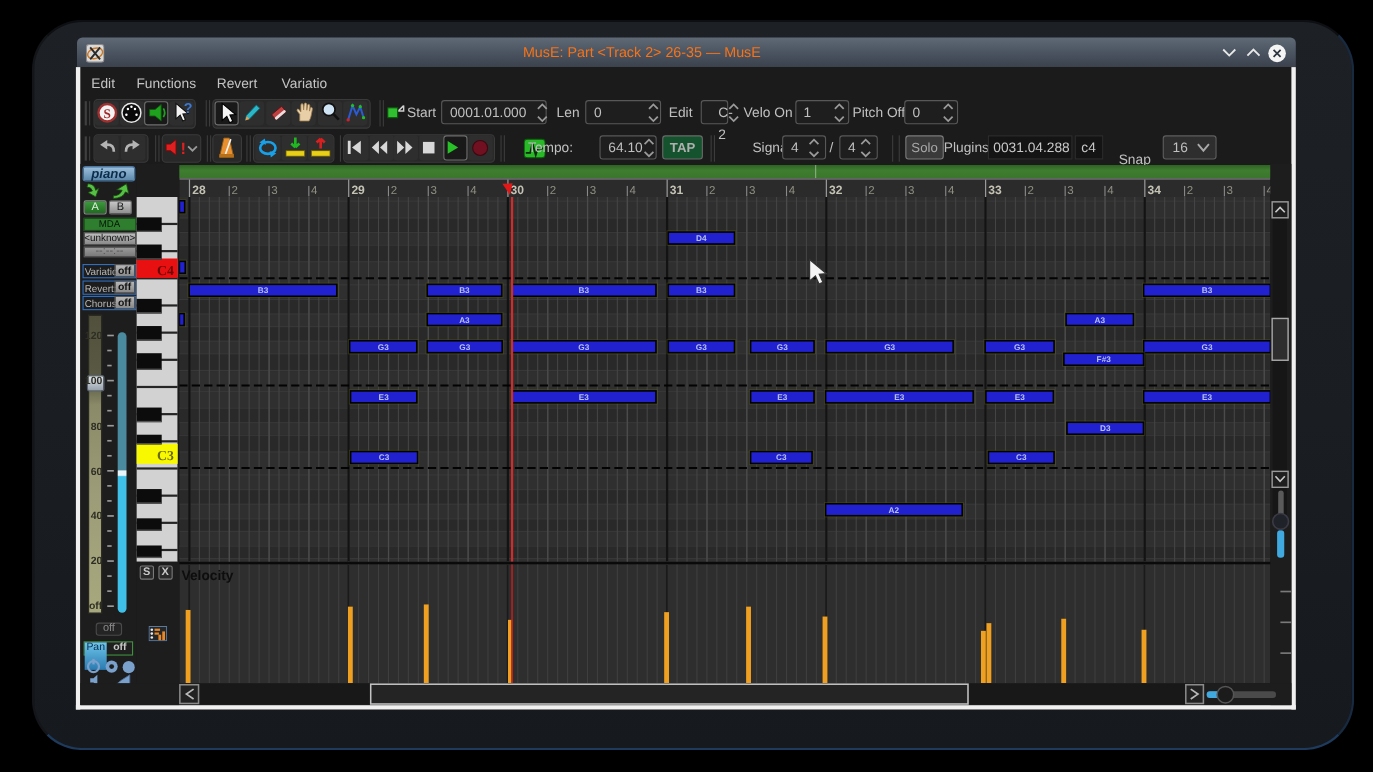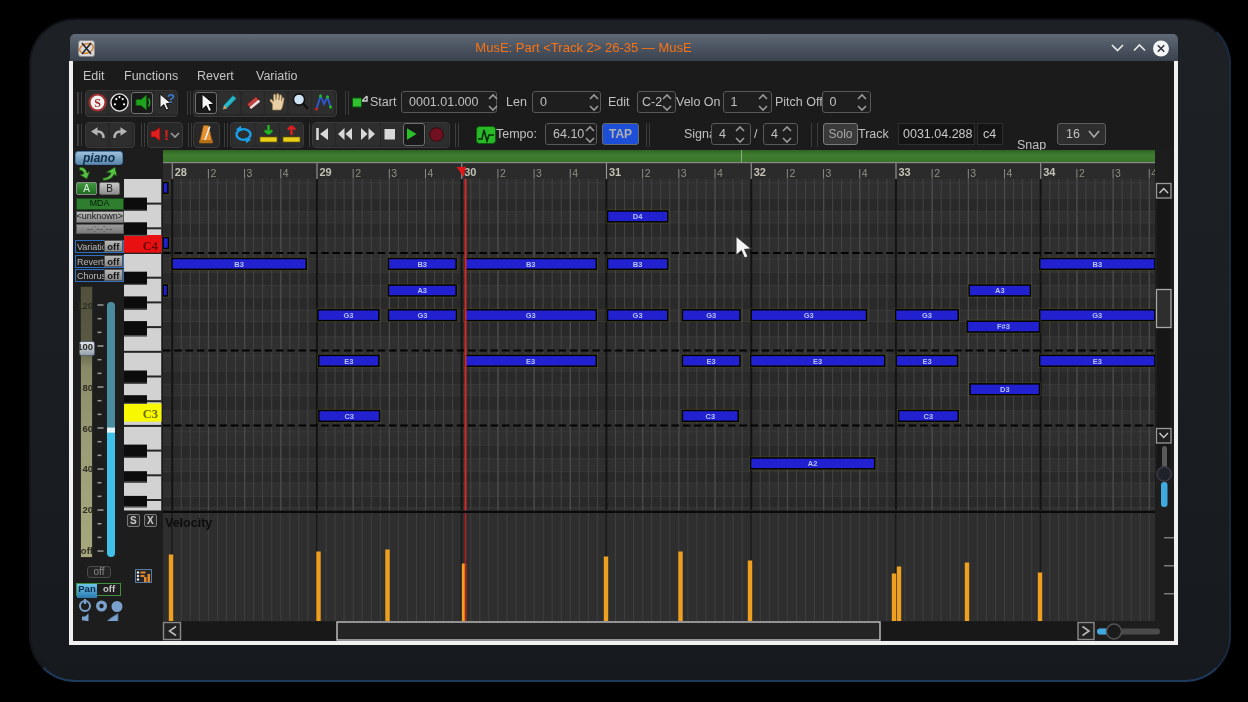--- a/index.html
+++ b/index.html
@@ -113,21 +113,21 @@
 <div class="sep" style="left:348px;top:91px;height:24px"></div>
 <svg class="abs" style="left:352px;top:95px" width="16" height="16" viewBox="0 0 16 16">
     <rect x="0.5" y="3" width="9" height="9" fill="#30c030" stroke="#0a570a"></rect>
     <path d="M10,6 L15,6 L15,1 M15,1 L10.5,5.5" stroke="#cfcfcf" stroke-width="1.4" fill="none"></path>
   </svg>
 <div class="lbl" style="left:370px;top:95px">Start</div>
 <div class="spin" style="left:401px;top:91px;width:96px">0001.01.000</div>
 <div class="lbl" style="left:506px;top:95px">Len</div>
 <div class="spin" style="left:532px;top:91px;width:69px">0</div>
 <div class="lbl" style="left:608px;top:95px">Edit</div>
-<div class="spin" style="left:637px;top:91px;width:39px;padding-left:4px">C-2</div>
+<div class="spin" style="left:637px;top:91px;width:25px;padding-left:15px">C-2</div>
 <div class="lbl" style="left:676px;top:95px">Velo On</div>
 <div class="spin" style="left:722.5px;top:91px;width:49px">1</div>
 <div class="lbl" style="left:775px;top:95px">Pitch Off</div>
 <div class="spin" style="left:821.5px;top:91px;width:49px">0</div>
 <svg class="abs" style="left:480px;top:92px" width="400" height="21" viewBox="0 0 400 21">
     <path d="M9,7.0 L13,3.0 L17,7.0" fill="none" stroke="#9a9a9a" stroke-width="1.6"></path>
     <path d="M9,14.0 L13,18.0 L17,14.0" fill="none" stroke="#9a9a9a" stroke-width="1.6"></path>
     <path d="M110,7.0 L114,3.0 L118,7.0" fill="none" stroke="#9a9a9a" stroke-width="1.6"></path>
     <path d="M110,14.0 L114,18.0 L118,14.0" fill="none" stroke="#9a9a9a" stroke-width="1.6"></path>
     <path d="M183,7.0 L187,3.0 L191,7.0" fill="none" stroke="#9a9a9a" stroke-width="1.6"></path>
@@ -203,45 +203,45 @@
     <rect x="71.5" y="4" width="10.5" height="10.5" fill="#d8d8d8"></rect>
     <path d="M94,3.2 L103.5,9 L94,14.8 Z" fill="#28c228"></path>
     <circle cx="123.5" cy="9.5" r="6.8" fill="#701020" stroke="#3a0a10"></circle>
   </svg>
 <div class="sep" style="left:455px;top:123px;height:24px"></div>
 <div class="sep" style="left:458px;top:123px;height:24px"></div>
 <svg class="abs" style="left:476px;top:126px" width="20" height="18" viewBox="0 0 20 18">
     <rect x="0.5" y="0.5" width="19" height="17" rx="3" fill="#28b828" stroke="#0c5c0c"></rect>
     <path d="M2,13 L6,13 L8,4 L11,15 L13,9 L18,9" fill="none" stroke="#062a06" stroke-width="1.6"></path>
   </svg>
-<div class="lbl" style="left:496px;top:127px">Tempo:</div>
+<div class="lbl" style="left:480px;top:127px">Tempo:</div>
 <div class="spin" style="left:545px;top:123px;width:52px">64.10</div>
 <svg class="abs" style="left:578px;top:124px" width="24" height="21" viewBox="0 0 24 21">
     <path d="M8,7.0 L12,3.0 L16,7.0" fill="none" stroke="#9a9a9a" stroke-width="1.6"></path>
     <path d="M8,14.0 L12,18.0 L16,14.0" fill="none" stroke="#9a9a9a" stroke-width="1.6"></path>
   </svg>
-<div class="btnbox" style="left:602px;top:123px;width:37px;height:22px;background:#1d4ed8;border-color:#6a6a6a;color:#b0b0b0;font-size:12px;font-weight:bold;text-align:center;line-height:20px">TAP</div>
+<div class="btnbox" style="left:602px;top:123px;width:37px;height:22px;background:#14532d;border-color:#6a6a6a;color:#b0b0b0;font-size:12px;font-weight:bold;text-align:center;line-height:20px">TAP</div>
 <div class="sep" style="left:646px;top:123px;height:24px"></div>
 <div class="sep" style="left:649px;top:123px;height:24px"></div>
 <div class="lbl" style="left:684px;top:127px">Signature:</div>
 <div class="spin" style="left:711px;top:123px;width:40px">4</div>
 <svg class="abs" style="left:728px;top:124px" width="24" height="21" viewBox="0 0 24 21">
     <path d="M8,7.0 L12,3.0 L16,7.0" fill="none" stroke="#9a9a9a" stroke-width="1.6"></path>
     <path d="M8,14.0 L12,18.0 L16,14.0" fill="none" stroke="#9a9a9a" stroke-width="1.6"></path>
   </svg>
 <div class="lbl" style="left:754px;top:127px">/</div>
 <div class="spin" style="left:763px;top:123px;width:35px">4</div>
 <svg class="abs" style="left:775px;top:124px" width="24" height="21" viewBox="0 0 24 21">
     <path d="M8,7.0 L12,3.0 L16,7.0" fill="none" stroke="#9a9a9a" stroke-width="1.6"></path>
     <path d="M8,14.0 L12,18.0 L16,14.0" fill="none" stroke="#9a9a9a" stroke-width="1.6"></path>
   </svg>
 <div class="sep" style="left:811px;top:123px;height:24px"></div>
 <div class="sep" style="left:817px;top:123px;height:24px"></div>
 <div class="btnbox" style="left:823px;top:123px;width:35px;height:22px;background:#3a3a3a;border-color:#7a7a7a;color:#a8a8a8;font-size:12px;text-align:center;line-height:20px">Solo</div>
-<div class="lbl" style="left:858px;top:127px">Track</div>
+<div class="lbl" style="left:858px;top:127px">Plugins</div>
 <div class="abs" style="left:898px;top:123px;width:77px;height:22px;background:#141414;border:1px solid #2e2e2e;color:#c8c8c8;font-size:12.5px;line-height:20px;padding-left:4px">0031.04.288</div>
 <div class="abs" style="left:977px;top:123px;width:26px;height:22px;background:#141414;border:1px solid #2e2e2e;color:#c8c8c8;font-size:12.5px;line-height:20px;padding-left:5px">c4</div>
 <div class="lbl" style="left:1017px;top:138px">Snap</div>
 <div class="btnbox" style="left:1057px;top:123px;width:49px;height:22px;border-color:#5e5e5e;background:#2e2e2e;color:#c0c0c0;font-size:12.5px;line-height:20px;padding-left:8px">16</div>
 <svg class="abs" style="left:1085px;top:128px" width="18" height="12" viewBox="0 0 18 12">
     <path d="M4,3 L9,9 L14,3" fill="none" stroke="#a8a8a8" stroke-width="1.7"></path>
   </svg>
 <div class="abs" style="left:73px;top:149px;width:51px;height:492px;background:#1d1d1d"></div>
 <div class="abs" style="left:75px;top:150.5px;width:48px;height:14px;border:1.5px solid #4a7aa8;border-radius:3px;background:linear-gradient(180deg,#9cc0dc,#5c88aa);color:#0c2c4c;font-size:12px;font-weight:bold;font-style:italic;text-align:center;line-height:12px">piano</div>
 <svg class="abs" style="left:76px;top:165px" width="46" height="16" viewBox="0 0 46 16">
@@ -288,21 +288,21 @@
     <rect x="23.5" y="195.96000000000004" width="4" height="1.5" fill="#9a9a9a"></rect>
     <rect x="23.5" y="209.63" width="4" height="1.5" fill="#9a9a9a"></rect>
     <rect x="23.5" y="223.3" width="6" height="1.5" fill="#9a9a9a"></rect>
     <rect x="23.5" y="236.97000000000003" width="4" height="1.5" fill="#9a9a9a"></rect>
     <rect x="23.5" y="250.64" width="4" height="1.5" fill="#9a9a9a"></rect>
     <rect x="23.5" y="264.30999999999995" width="6" height="1.5" fill="#9a9a9a"></rect>
   </svg>
 <div class="abs" style="left:107px;top:302px;width:7.5px;height:255px;border-radius:4px;background:linear-gradient(180deg,#4a8ba0 0%,#4a8ba0 49%,#e8f4f8 49.5%,#e8f4f8 51%,#3fc0e8 51.5%,#3fc0e8 100%)"></div>
 <div class="abs panelbox" style="left:87px;top:565.5px;width:24px;height:12px;background:#242424;border:1px solid #4a4a4a;border-radius:3px;color:#8a8a8a;line-height:10px">off</div>
 <div class="abs" style="left:75.5px;top:582.5px;width:45px;height:13.5px;border:1.5px solid #3f8f3f;background:#1f1f1f"></div>
-<div class="abs" style="left:77px;top:584px;width:20px;height:14px;background:linear-gradient(180deg,#6ec6ea,#2a7ab0);color:#0a2a4a;font-size:9.5px;font-weight:bold;text-align:center;line-height:10px">Pan</div>
+<div class="abs" style="left:77px;top:584px;width:20px;height:25px;background:linear-gradient(180deg,#6ec6ea,#2a7ab0);color:#0a2a4a;font-size:9.5px;font-weight:normal;text-align:center;line-height:10px">Pan</div>
 <div class="abs" style="left:99px;top:584px;width:20px;height:10.5px;color:#c8c8c8;font-size:9.5px;font-weight:bold;text-align:center;line-height:10px">off</div>
 <svg class="abs" style="left:76px;top:598px" width="48" height="30" viewBox="0 0 48 30">
     <circle cx="9" cy="8" r="5" fill="none" stroke="#7aa0cc" stroke-width="2"></circle>
     <rect x="7.9" y="1" width="2.2" height="5" fill="#7aa0cc"></rect>
     <circle cx="25.5" cy="8" r="5.5" fill="#7aa0cc"></circle>
     <circle cx="25.5" cy="8" r="2.2" fill="#1d1d1d"></circle>
     <circle cx="41" cy="8.5" r="5.5" fill="#7aa0cc"></circle>
     <path d="M6,18.5 L9,18.5 L12.5,15.5 L12.5,25.5 L9,22.5 L6,22.5 Z" fill="#7aa0cc"></path>
     <path d="M28,25.5 L42,25.5 L42,15.5 Q34,20 28,25.5 Z" fill="#7aa0cc" stroke="#4a6a94" stroke-width="0.8"></path>
   </svg>

